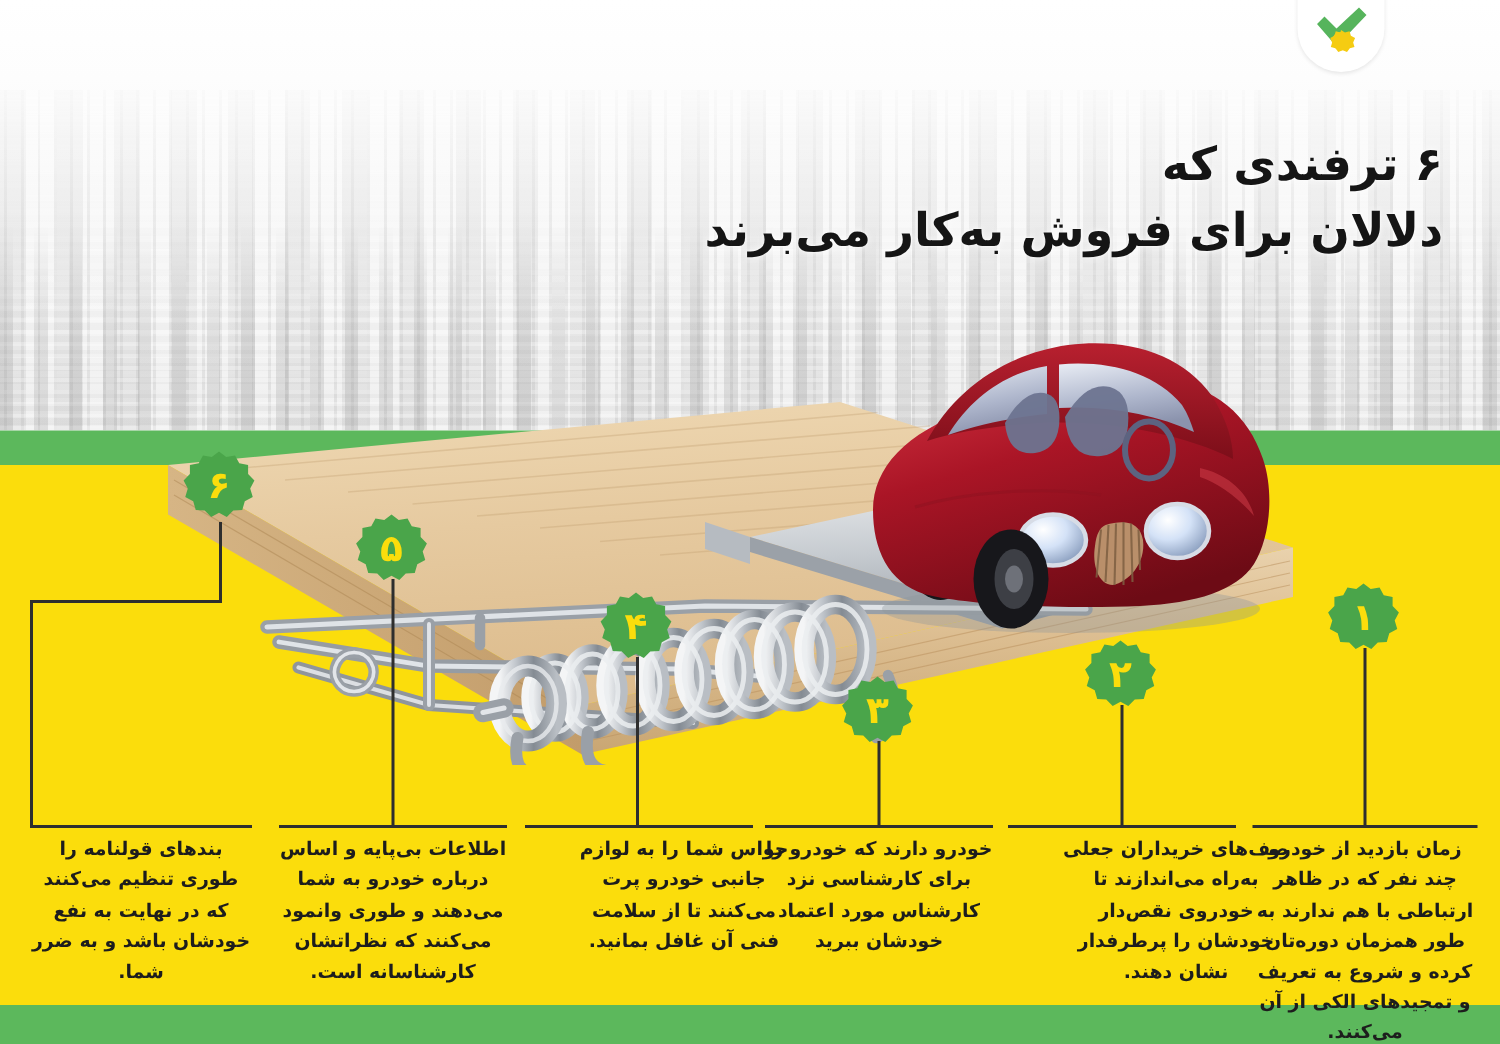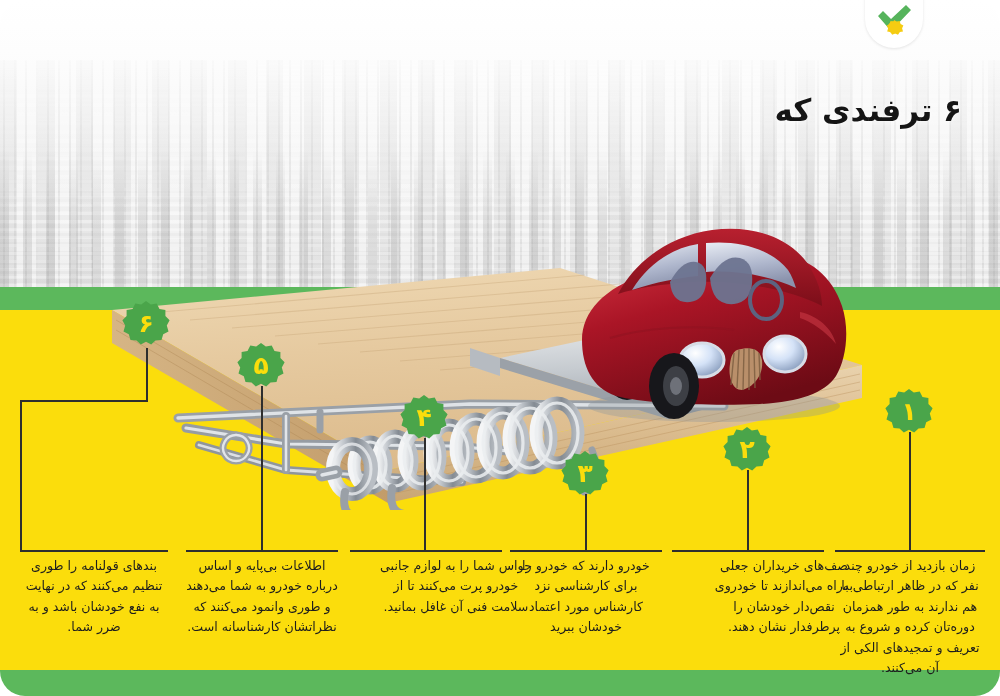--- a/index.html
+++ b/index.html
@@ -9,21 +9,20 @@
     background: #ffffff;
     font-family: "DejaVu Sans", "Liberation Sans", sans-serif;
     overflow: hidden;
   }
 
   #stage {
     position: relative;
     width: 1000px; height: 696px;
     background: #ffffff;
     overflow: hidden;
-    border-radius: 25px;
   }
 
   
   .sky {
     position: absolute; left: 0; top: 0; width: 1000px; height: 287px;
     background: linear-gradient(to bottom, #ffffff 0%, #fdfdfd 18%, #f6f6f6 55%, #efefef 100%);
   }
   
   .city {
     position: absolute; left: 0; top: 60px; width: 1000px; height: 227px;
@@ -122,21 +121,21 @@
   
   .col {
     position: absolute;
     top: 556px;
     z-index: 30;
     direction: rtl;
     text-align: center;
     color: #1d1d1d;
     font-size: 12.6px;
     line-height: 1.62;
-    font-weight: normal;
+    font-weight: bold;
   }
 </style>
 </head>
 <body>
 
 <div id="stage">
 
   <div class="sky"></div>
   <div class="city"></div>
   <div class="city2"></div>
@@ -149,20 +148,21 @@
       <path d="M4 12 L9 7 L17 15 L32 1 L37 6 L17 27 Z" fill="#56b45c"></path>
       <g transform="translate(20,27)">
         <path d="M0,-11 L2.6,-9.4 L5.7,-10.1 L6.6,-7.1 L9.4,-5.6 L8.1,-2.7 L9,0.4 L5.9,1.1 L4,3.7 L1.1,2.5 L-1.8,3.7 L-3.7,1.1 L-6.8,0.4 L-5.9,-2.7 L-7.2,-5.6 L-4.4,-7.1 L-3.5,-10.1 L-0.4,-9.4 Z" fill="#f5cc12"></path>
         <circle cx="0" cy="-3.6" r="6.1" fill="#f5cc12"></circle>
       </g>
     </svg>
   </div>
 
   <div class="title">
     <span class="l1">۶ ترفندی که</span>
+    <span class="l2">دلالان برای فروش به‌کار می‌برند</span>
   </div>
 
   <div class="scene">
     <svg width="1000" height="330" viewBox="0 0 1000 330">
       <defs>
         <linearGradient id="woodTop" x1="0" y1="0" x2="0.25" y2="1">
           <stop offset="0%" stop-color="#efd9b4"></stop>
           <stop offset="45%" stop-color="#e6caa0"></stop>
           <stop offset="100%" stop-color="#dcbb8c"></stop>
         </linearGradient>

